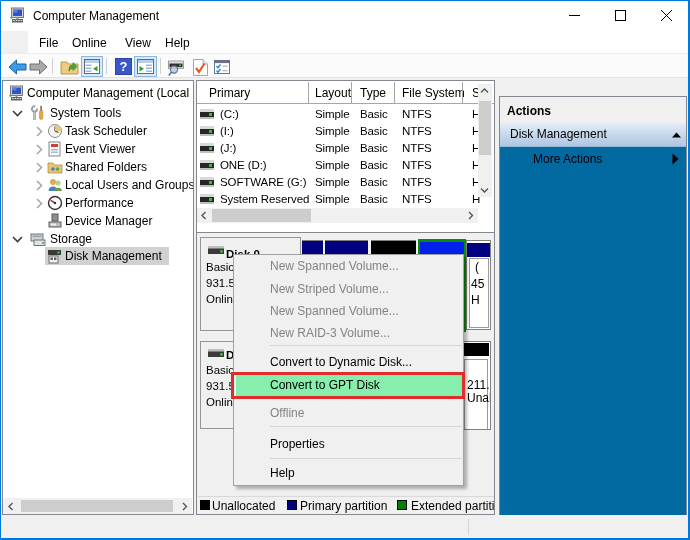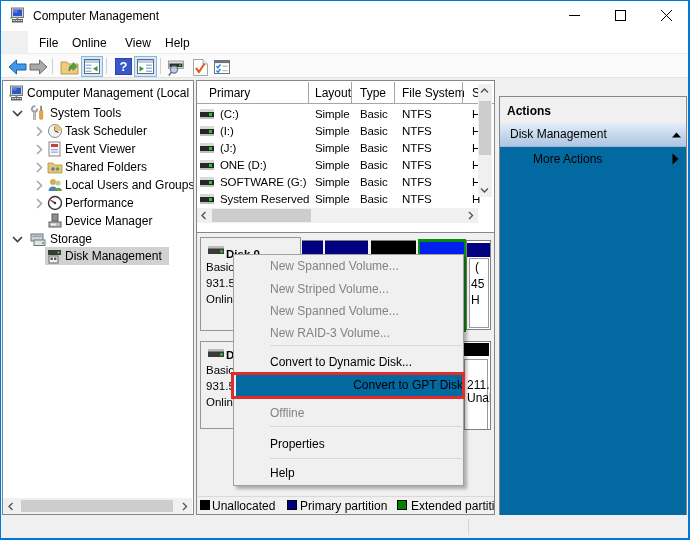--- a/index.html
+++ b/index.html
@@ -44,21 +44,21 @@
 .band { position:absolute; left:-1px; top:0; right:-1px; height:14px; }
 
 #legend { position:absolute; left:1px; top:415px; width:297px; height:18px; background:#f0f0f0; border-top:1px solid #d9d9d9; }
 .lsq { position:absolute; top:3px; width:10px; height:10px; border:1px solid #000; }
 #legend span { position:absolute; top:2px; white-space:nowrap; }
 
 #menu { position:absolute; left:233px; top:254px; width:231px; height:232px; background:#f0f0f0; border:1px solid #a0a0a0; box-shadow:3px 3px 3px rgba(0,0,0,0.28); }
 .mi { position:absolute; left:1px; width:229px; height:22px; line-height:22px; padding-left:35px; }
 .mi.dis { color:#838383; }
 .msep { position:absolute; left:36px; width:192px; height:1px; background:#d7d7d7; }
-.mhl { background:#0369a1; left:2px !important; width:227px !important; padding-left:34px !important;text-align:right; }
+.mhl { background:#86efac; left:2px !important; width:227px !important; padding-left:34px !important; }
 #redbox { position:absolute; left:231px; top:372px; width:234px; height:27px; border:3px solid #e12c2c; }
 
 #act-head { position:absolute; left:0; top:0; width:186px; height:26px; background:#f0f0f0; }
 #dm-bar { position:absolute; left:0; top:26px; width:186px; height:24px; background:linear-gradient(#e3eef9,#c3d6ea 55%,#b0c7e2); border-bottom:1px solid #96b8d6; }
 #more-act { position:absolute; left:0; top:50px; width:186px; height:24px;padding-left:27px; }
 
 #status { position:absolute; left:0; top:515px; width:688px; height:23px; background:#f0f0f0; }
 </style>
 </head>
 <body>

